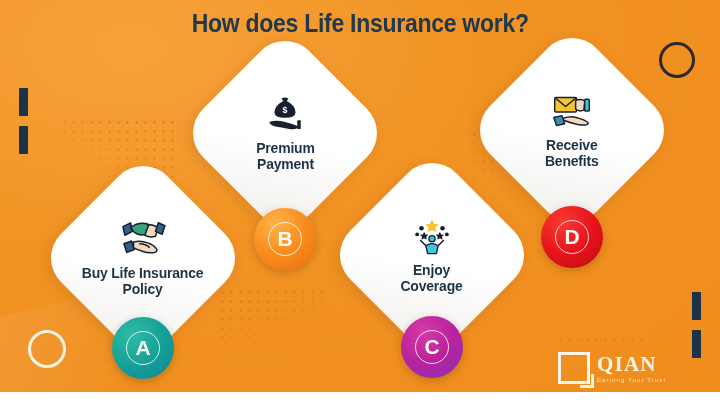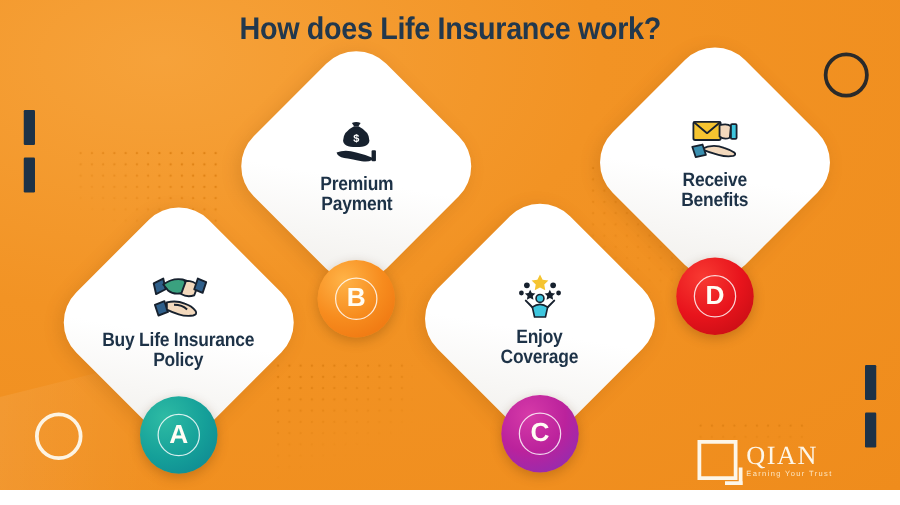--- a/index.html
+++ b/index.html
@@ -149,21 +149,21 @@
     position: absolute;
     right: -7px; bottom: -7px;
     width: 11px; height: 11px;
     border-right: 3.5px solid #fdf6e8;
     border-bottom: 3.5px solid #fdf6e8;
   }
   #logo-text { line-height: 1; }
   #logo-name {
     color: #fdf6e8;
     font-size: 21px;
-    font-weight: normal;
+    font-weight: bold;
     letter-spacing: 1.2px;
     font-family: "Liberation Serif", serif;
   }
   #logo-tag {
     color: #fce6c2;
     font-size: 6px;
     letter-spacing: 1.1px;
     margin-top: 2px;
     font-family: "Liberation Sans", sans-serif;
   }

